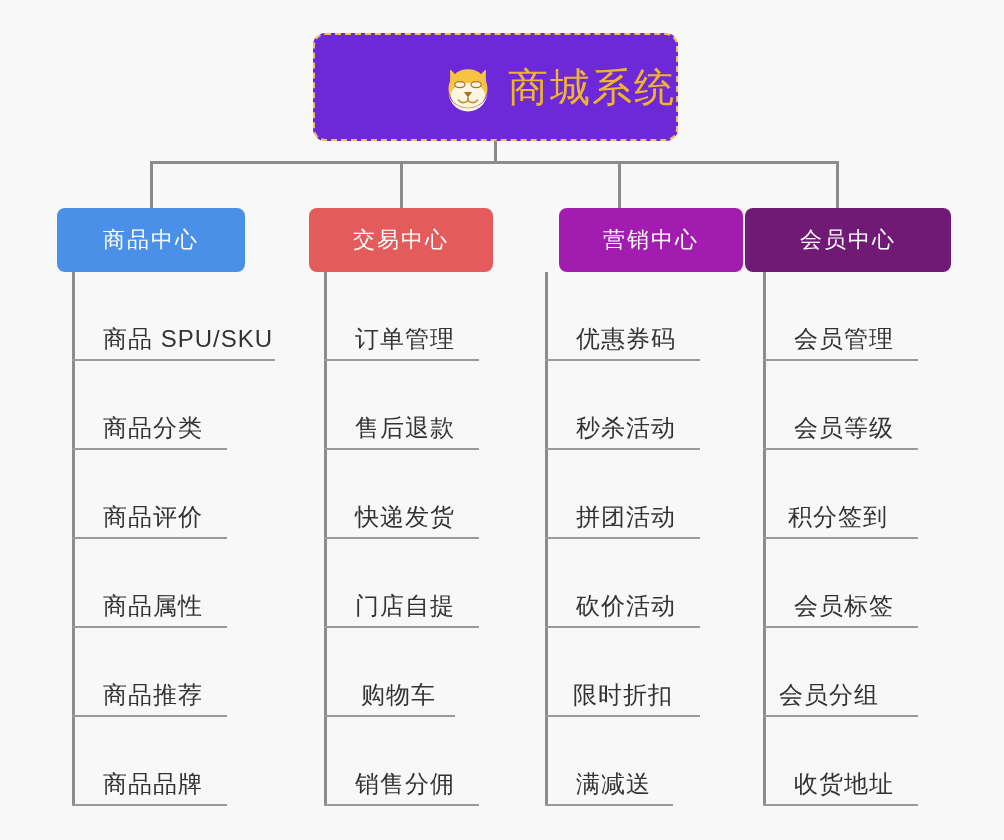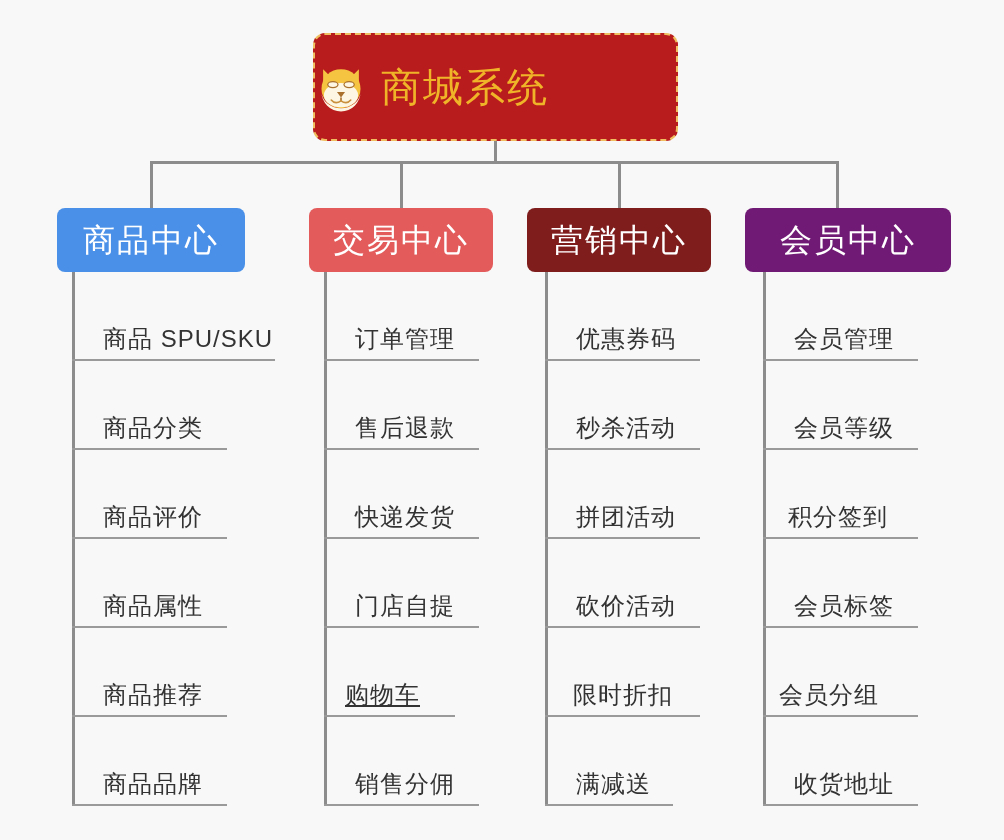--- a/index.html
+++ b/index.html
@@ -23,26 +23,26 @@
   }
 
   
   .root-node {
     position: absolute;
     left: 313px;
     top: 33px;
     width: 365px;
     height: 108px;
     box-sizing: border-box;
-    background: #b91c1c;
+    background: #6d28d9;
     border: 2px dashed #f0c060;
     border-radius: 12px;
     display: flex;
     align-items: center;
-    justify-content: flex-start;
+    justify-content: flex-end;
     gap: 14px;
   }
   .root-title {
     font-size: 40px;
     color: #f0b429;
     letter-spacing: 2px;
     line-height: 1;
     white-space: nowrap;
   }
   .shiba-icon {
@@ -85,21 +85,21 @@
     left: 0;
     top: 0;
     height: 64px;
     border-radius: 8px;
     display: flex;
     align-items: center;
     justify-content: center;
     box-sizing: border-box;
   }
   .cat-label {
-    font-size: 32px;
+    font-size: 22px;
     color: #ffffff;
     letter-spacing: 2px;
     line-height: 1;
     white-space: nowrap;
   }
 
   
   .trunk {
     position: absolute;
     width: 3px;
@@ -217,30 +217,30 @@
           <li class="leaf-item">
             <span class="leaf-rule" style="width: 155px;"></span>
             <span class="leaf-label" style="left: 31px;">快递发货</span>
           </li>
           <li class="leaf-item">
             <span class="leaf-rule" style="width: 155px;"></span>
             <span class="leaf-label" style="left: 31px;">门店自提</span>
           </li>
           <li class="leaf-item">
             <span class="leaf-rule" style="width: 131px;"></span>
-            <span class="leaf-label" style="left: 21px; text-decoration: underline;">购物车</span>
+            <span class="leaf-label" style="left: 37px;">购物车</span>
           </li>
           <li class="leaf-item">
             <span class="leaf-rule" style="width: 155px;"></span>
             <span class="leaf-label" style="left: 31px;">销售分佣</span>
           </li>
         </ul>
       </div>
       <div class="column" style="left: 527px; width: 184px;">
-        <div class="cat-box" style="width: 184px; background: #7f1d1d;">
+        <div class="cat-box" style="width: 184px; background: #a21caf; margin-left: 32px;">
           <span class="cat-label">营销中心</span>
         </div>
         <div class="trunk" style="left: 18px; height: 534px;"></div>
         <ul class="leaf-list" style="left: 18px;">
           <li class="leaf-item">
             <span class="leaf-rule" style="width: 155px;"></span>
             <span class="leaf-label" style="left: 31px;">优惠券码</span>
           </li>
           <li class="leaf-item">
             <span class="leaf-rule" style="width: 155px;"></span>

